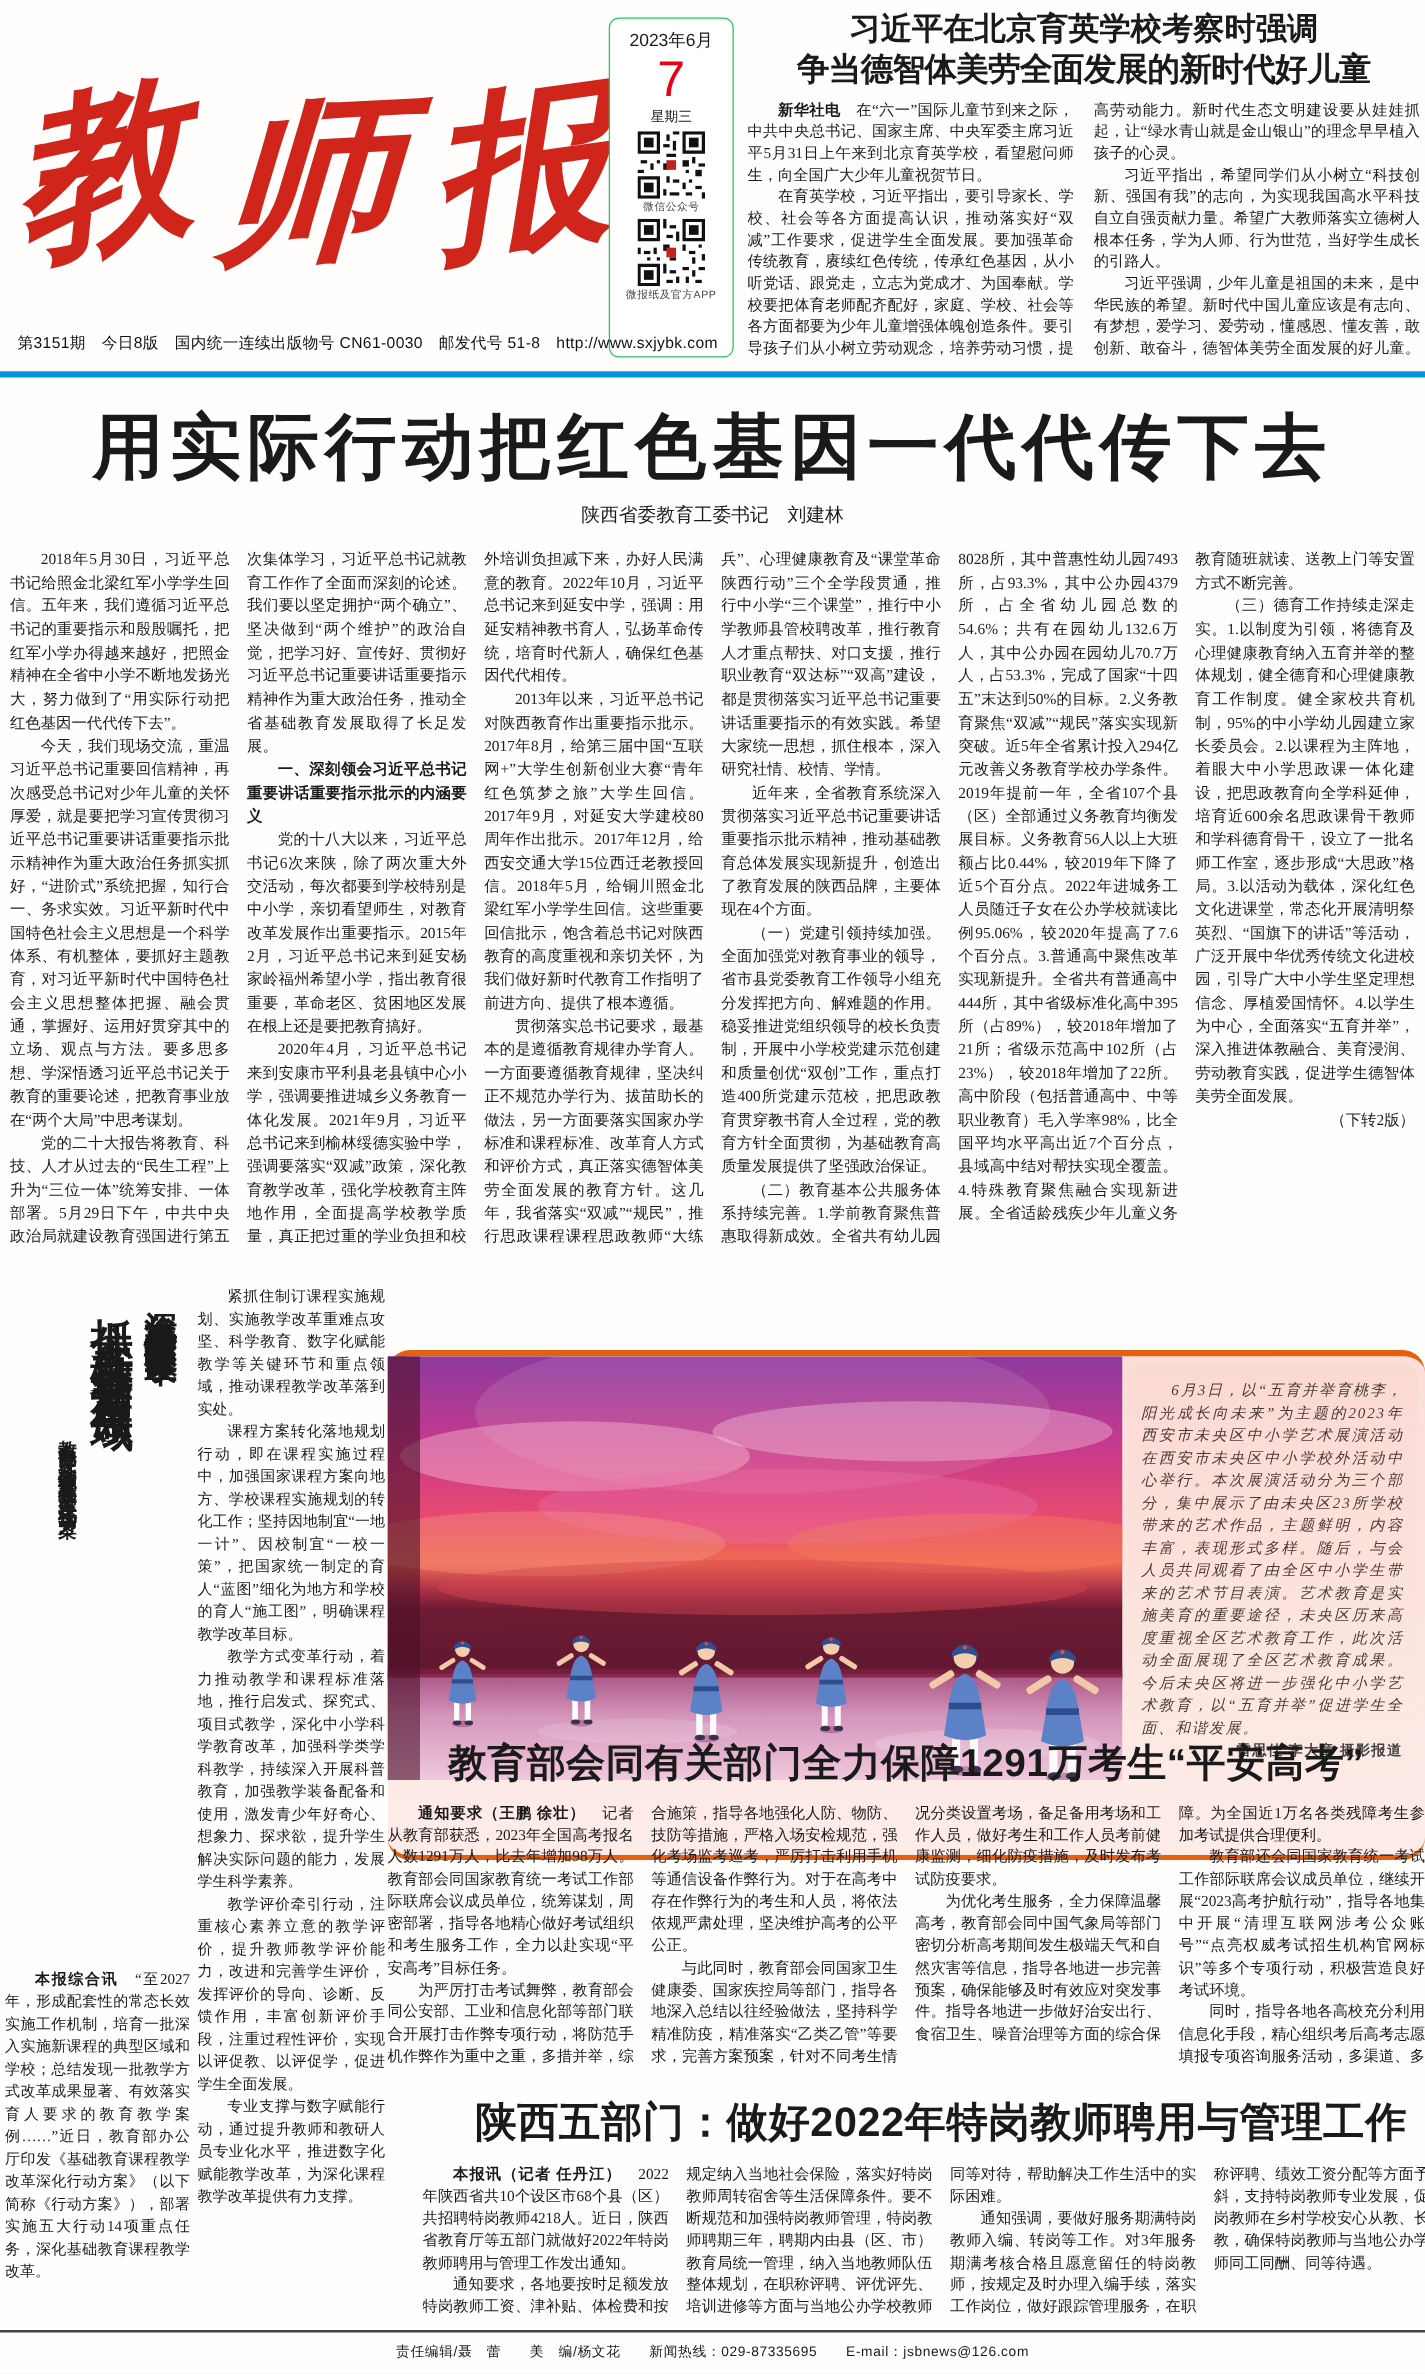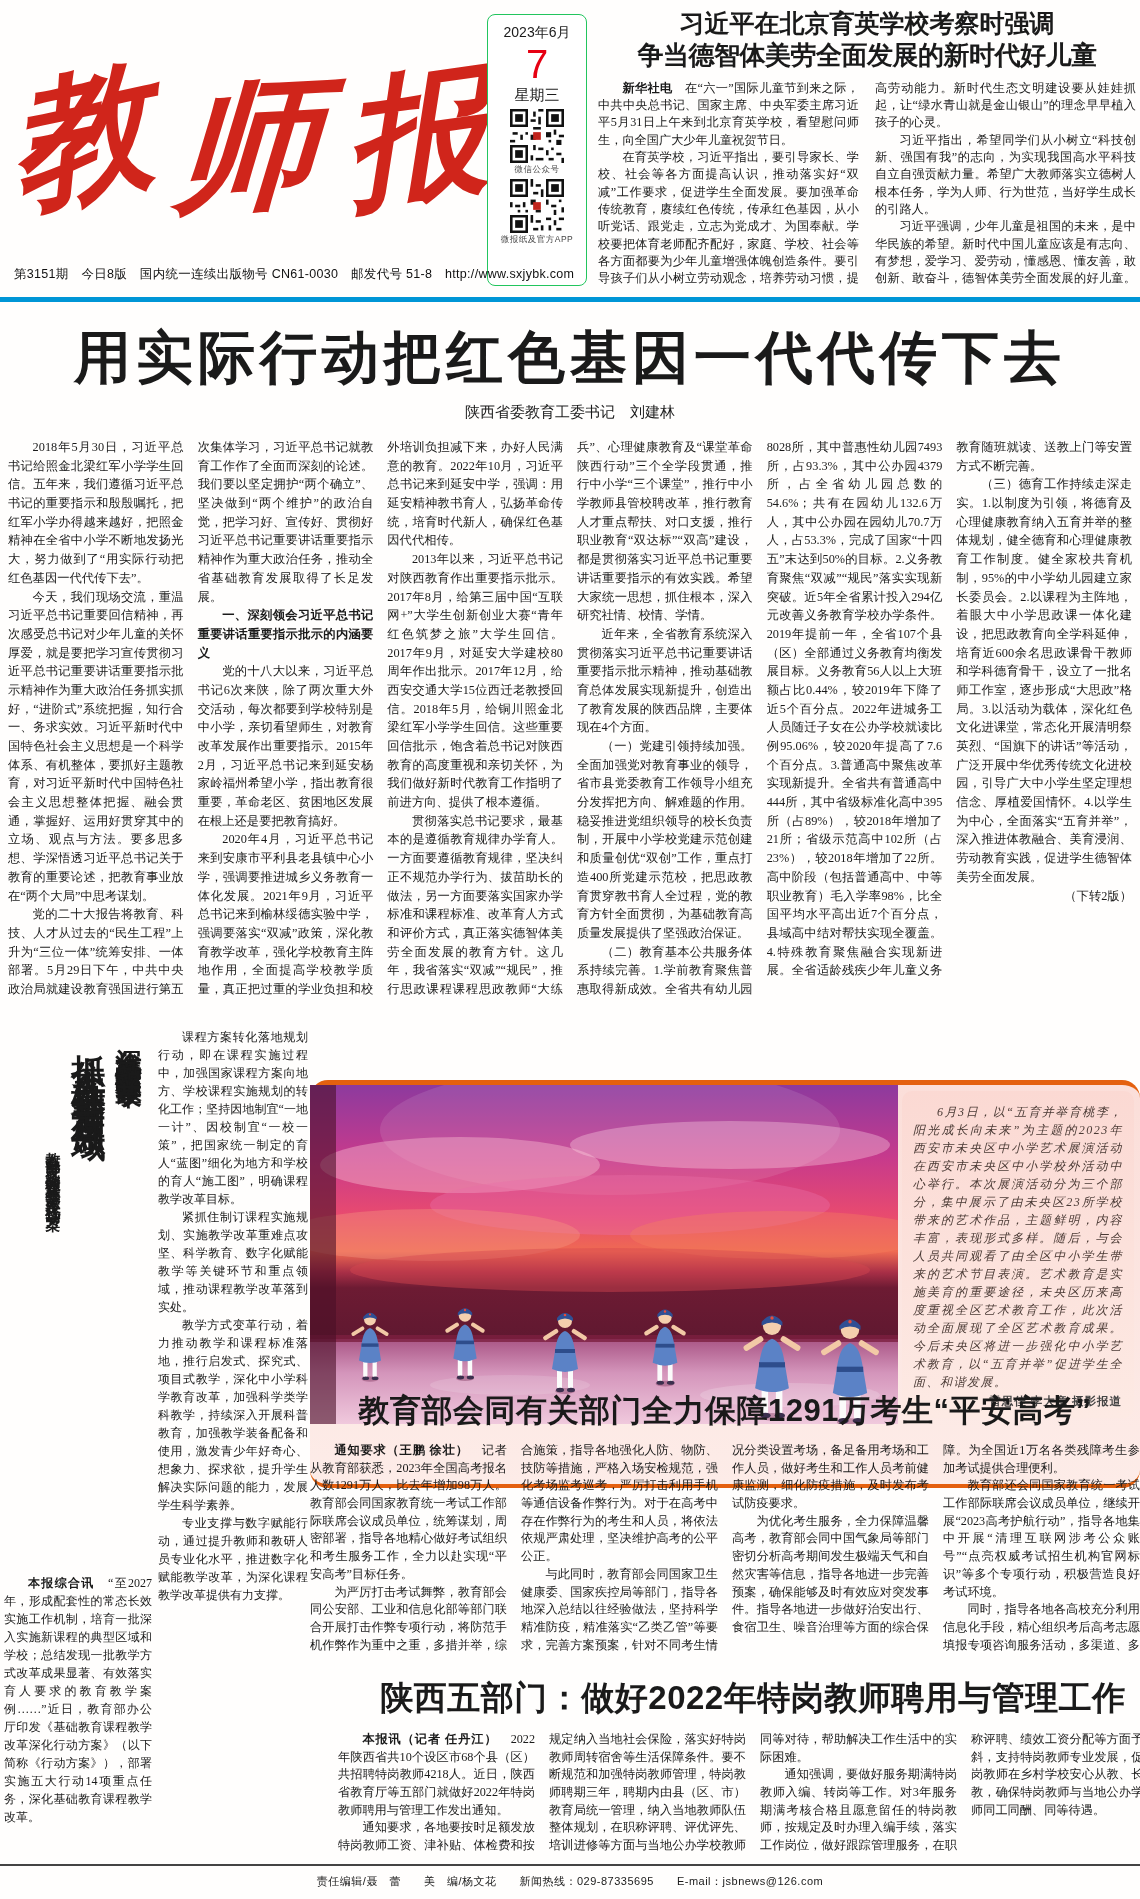--- a/index.html
+++ b/index.html
@@ -8,21 +8,21 @@
   
   .calli{position:absolute;left:18px;top:18px;width:460px;height:235px;display:flex;gap:26px;align-items:center;justify-content:center;}
   .calli span{font-family:"DejaVu Serif",serif;font-style:italic;font-weight:bold;font-size:142px;color:#d0251b;line-height:1;display:inline-block;}
   .calli span:nth-child(1){transform:rotate(-8deg) skewY(-4deg);}
   .calli span:nth-child(2){transform:rotate(3deg) skewY(-6deg) translateY(8px);}
   .calli span:nth-child(3){transform:rotate(-5deg) skewY(-3deg);}
   .datebox{position:absolute;left:487px;top:14px;width:98px;height:270px;border:1px solid #22c55e;border-radius:8px;
            background:#fff;text-align:center;font-family:"Liberation Sans",sans-serif;}
   .datebox .d1{font-size:14px;margin-top:9px;}
   .datebox .d7{font-size:40px;color:#e60012;line-height:1.1;}
-  .datebox .wk{font-size:15px;margin-bottom:4px;}
+  .datebox .wk{font-size:11px;margin-bottom:4px;}
   .qr{width:54px;height:54px;margin:3px auto 1px;display:block;}
   .qlab{font-size:8.5px;color:#444;letter-spacing:.5px;}
   .topart{position:absolute;left:598px;top:8px;width:538px;height:288px;}
   .topart .h{font-family:"Liberation Sans",sans-serif;font-weight:900;text-align:center;line-height:1.25;}
   .topart .h .l1{font-size:25px;display:block;}
   .topart .h .l2{font-size:26px;display:block;letter-spacing:-.5px;}
   .topart .bd{margin-top:8px;height:208px;column-count:2;column-gap:16px;column-fill:auto;
               font-size:12.2px;line-height:1.42;text-align:justify;overflow:hidden;}
   .pubinfo{position:absolute;left:14px;top:266px;font-size:12.5px;letter-spacing:.3px;font-family:"Liberation Sans",sans-serif;color:#111;}
   .bluerule{position:absolute;left:0;top:297px;width:1140px;height:5px;}
@@ -192,23 +192,24 @@
         <p>（三）德育工作持续走深走实。1.以制度为引领，将德育及心理健康教育纳入五育并举的整体规划，健全德育和心理健康教育工作制度。健全家校共育机制，95%的中小学幼儿园建立家长委员会。2.以课程为主阵地，着眼大中小学思政课一体化建设，把思政教育向全学科延伸，培育近600余名思政课骨干教师和学科德育骨干，设立了一批名师工作室，逐步形成“大思政”格局。3.以活动为载体，深化红色文化进课堂，常态化开展清明祭英烈、“国旗下的讲话”等活动，广泛开展中华优秀传统文化进校园，引导广大中小学生坚定理想信念、厚植爱国情怀。4.以学生为中心，全面落实“五育并举”，深入推进体教融合、美育浸润、劳动教育实践，促进学生德智体美劳全面发展。</p>
         <p class="jump">（下转2版）</p>
       </div>
   </div>
 
   <div class="leftart">
     <div class="vkick">教育部印发《基础教育课程教学改革深化行动方案》</div>
     <div class="vtitle">抓住育人关键环节和重点领域</div>
     <div class="vsub">深化核心素养导向基础教育课程教学改革</div>
     <div class="ltall">
+        <p>紧抓住制订课程实施规划、实施教学改革重难点攻坚、科学教育、数字化赋能教学等关键环节和重点领域，推动课程教学改革落到实处。</p>
         <p>课程方案转化落地规划行动，即在课程实施过程中，加强国家课程方案向地方、学校课程实施规划的转化工作；坚持因地制宜“一地一计”、因校制宜“一校一策”，把国家统一制定的育人“蓝图”细化为地方和学校的育人“施工图”，明确课程教学改革目标。</p>
-        <p>紧抓住制订课程实施规划、实施教学改革重难点攻坚、科学教育、数字化赋能教学等关键环节和重点领域，推动课程教学改革落到实处。</p>
         <p>教学方式变革行动，着力推动教学和课程标准落地，推行启发式、探究式、项目式教学，深化中小学科学教育改革，加强科学类学科教学，持续深入开展科普教育，加强教学装备配备和使用，激发青少年好奇心、想象力、探求欲，提升学生解决实际问题的能力，发展学生科学素养。</p>
+        <p>教学评价牵引行动，注重核心素养立意的教学评价，提升教师教学评价能力，改进和完善学生评价，发挥评价的导向、诊断、反馈作用，丰富创新评价手段，注重过程性评价，实现以评促教、以评促学，促进学生全面发展。</p>
         <p>专业支撑与数字赋能行动，通过提升教师和教研人员专业化水平，推进数字化赋能教学改革，为深化课程教学改革提供有力支撑。</p>
       </div>
     <div class="llede">
         <p><b>本报综合讯　</b>“至2027年，形成配套性的常态长效实施工作机制，培育一批深入实施新课程的典型区域和学校；总结发现一批教学方式改革成果显著、有效落实育人要求的教育教学案例……”近日，教育部办公厅印发《基础教育课程教学改革深化行动方案》（以下简称《行动方案》），部署实施五大行动14项重点任务，深化基础教育课程教学改革。</p>
       </div>
   </div>
 
   <div class="banner">
     <svg class="photo" width="588" height="339" viewBox="0 0 588 339">
       <defs>

